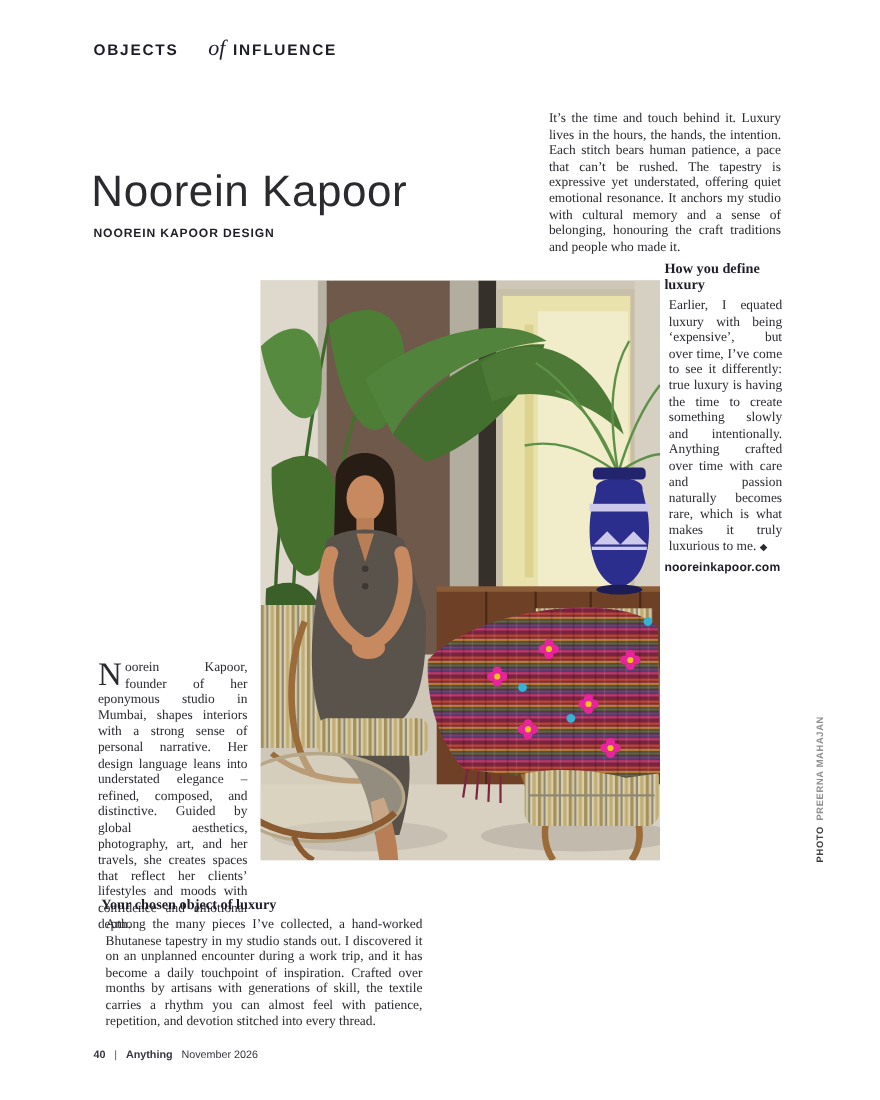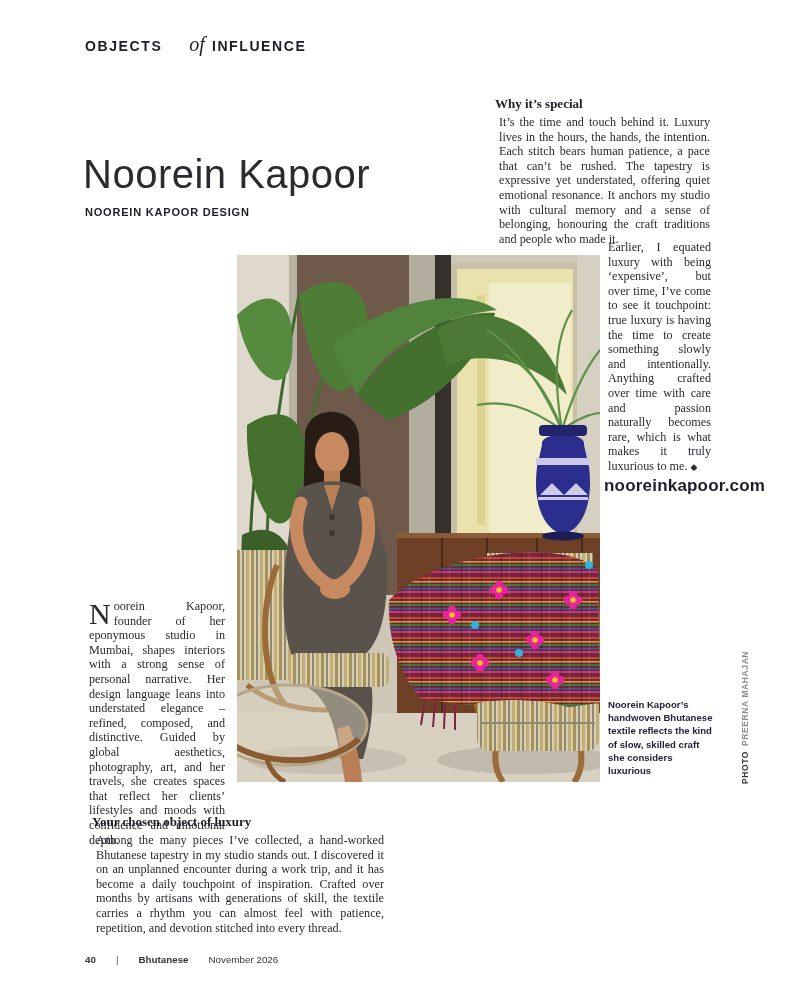--- a/index.html
+++ b/index.html
@@ -21,60 +21,59 @@
   
   .serif-col{position:absolute;font-size:12.2px;line-height:14.6px;text-align:justify;color:#2a2a30;}
   .serif-col h3{margin:0 0 1px 0;font-size:13px;line-height:15px;font-weight:bold;color:#1e1e28;text-align:left;}
   .serif-col p{margin:4px;}
   .col-why{left:495px;top:96px;width:219px;}
   .col-define{left:604px;top:236px;width:111px;}
   .col-intro{left:85px;top:595px;width:144px;}
   .col-chosen{left:92px;top:814px;width:296px;}
   .dropcap{float:left;font-size:30px;line-height:25px;padding:2px 3px 0 0;font-weight:400;}
   .end-mark{font-size:9px;}
-  .website{font-family:"Liberation Sans",sans-serif;font-weight:bold;font-size:17px;
+  .website{font-family:"Liberation Sans",sans-serif;font-weight:bold;font-size:11px;
     letter-spacing:0.2px;color:#1e1e28;margin-top:1px;text-align:left;}
   
   .photo{position:absolute;left:237px;top:255px;width:363px;height:527px;background:#cec7b8;}
   .photo svg{display:block;width:100%;height:100%;}
   
   .caption{position:absolute;left:608px;top:698px;width:106px;
     font-family:"Liberation Sans",sans-serif;font-weight:bold;font-size:9.6px;
     line-height:13.2px;color:#23233a;}
   
   .credit{position:absolute;left:740px;top:624px;height:160px;
     writing-mode:vertical-rl;transform:rotate(180deg);
     font-family:"Liberation Sans",sans-serif;font-size:8.5px;font-weight:bold;
     letter-spacing:0.6px;display:flex;align-items:center;}
   .credit .label{color:#3a3a40;}
   .credit .name{color:#8f8f8f;margin-top:5px;}
   
   .footer{position:absolute;left:85px;top:954px;font-family:"Liberation Sans",sans-serif;
-    font-size:9.8px;color:#35353d;display:flex;align-items:flex-start;gap:20px;}
+    font-size:9.8px;color:#35353d;display:flex;align-items:flex-start;gap:8px;}
   .footer .num{font-weight:bold;}
   .footer .sep{font-weight:400;color:#55555d;}
   .footer .mag{font-weight:bold;}
   .footer .issue{font-weight:400;}
 </style>
 </head>
 <body>
 
 <div class="page">
 
   <div class="eyebrow">
     <span>OBJECTS</span>
     <span class="of">of</span>
     <span>INFLUENCE</span>
   </div>
 
   <div class="title">Noorein Kapoor</div>
   <div class="subtitle">NOOREIN KAPOOR DESIGN</div>
 
   <div class="serif-col col-why">
-    <h3>Why it’s special</h3>
     <p>It’s the time and touch behind it. Luxury lives in the hours, the hands, the intention. Each stitch bears human patience, a pace that can’t be rushed. The tapestry is expressive yet understated, offering quiet emotional resonance. It anchors my studio with cultural memory and a sense of belonging, honouring the craft traditions and people who made it.</p>
   </div>
 
   <div class="photo">
     <svg viewBox="0 0 363 527" aria-hidden="true">
       <defs>
         <pattern id="cushionStripes" width="14" height="14" patternUnits="userSpaceOnUse">
           <rect width="14" height="14" fill="#d9cfae"></rect>
           <rect x="0" width="3" height="14" fill="#a5905a"></rect>
           <rect x="5" width="2" height="14" fill="#8f8874"></rect>
@@ -195,40 +194,40 @@
       <circle cx="282" cy="398" r="4" fill="#35b3d6"></circle>
       <circle cx="352" cy="310" r="4" fill="#35b3d6"></circle>
 
       <ellipse cx="52" cy="470" rx="78" ry="40" fill="rgba(222,214,192,0.45)" stroke="#b5a788" stroke-width="3"></ellipse>
       <path d="M-10,486 C24,512 92,512 122,484" stroke="#8a5a30" stroke-width="6" fill="none"></path>
       <path d="M30,505 C34,516 40,523 48,527" stroke="#8a5a30" stroke-width="5" fill="none"></path>
     </svg>
   </div>
 
   <div class="serif-col col-define">
-    <p><span>Earlier, I equated luxury with being ‘expensive’, but over time, I’ve come to see it touchpoint: true luxury is having the time to create something slowly and intentionally. Anything crafted over time with care and passion naturally becomes rare, which is what makes it truly luxurious to me. </span><span class="end-mark">◆</span></p>
+    <h3>How you define luxury</h3>
+    <p><span>Earlier, I equated luxury with being ‘expensive’, but over time, I’ve come to see it differently: true luxury is having the time to create something slowly and intentionally. Anything crafted over time with care and passion naturally becomes rare, which is what makes it truly luxurious to me. </span><span class="end-mark">◆</span></p>
     <div class="website">nooreinkapoor.com</div>
   </div>
 
-  <div class="caption">Noorein Kapoor’s handwoven Bhutanese textile reflects the kind of slow, skilled craft she considers luxurious</div>
 
   <div class="credit">
     <span class="label">PHOTO</span>
     <span class="name">PREERNA MAHAJAN</span>
   </div>
 
   <div class="serif-col col-intro">
     <p><span class="dropcap">N</span><span>oorein Kapoor, founder of her eponymous studio in Mumbai, shapes interiors with a strong sense of personal narrative. Her design language leans into understated elegance – refined, composed, and distinctive. Guided by global aesthetics, photography, art, and her travels, she creates spaces that reflect her clients’ lifestyles and moods with confidence and emotional depth.</span></p>
   </div>
 
   <div class="serif-col col-chosen">
     <h3>Your chosen object of luxury</h3>
     <p>Among the many pieces I’ve collected, a hand-worked Bhutanese tapestry in my studio stands out. I discovered it on an unplanned encounter during a work trip, and it has become a daily touchpoint of inspiration. Crafted over months by artisans with generations of skill, the textile carries a rhythm you can almost feel with patience, repetition, and devotion stitched into every thread.</p>
   </div>
 
   <div class="footer">
     <span class="num">40</span>
     <span class="sep">|</span>
-    <span class="mag">Bhutanese</span>
+    <span class="mag">Anything</span>
     <span class="issue">November 2026</span>
   </div>
 
 </div>
 
 </body></html>

